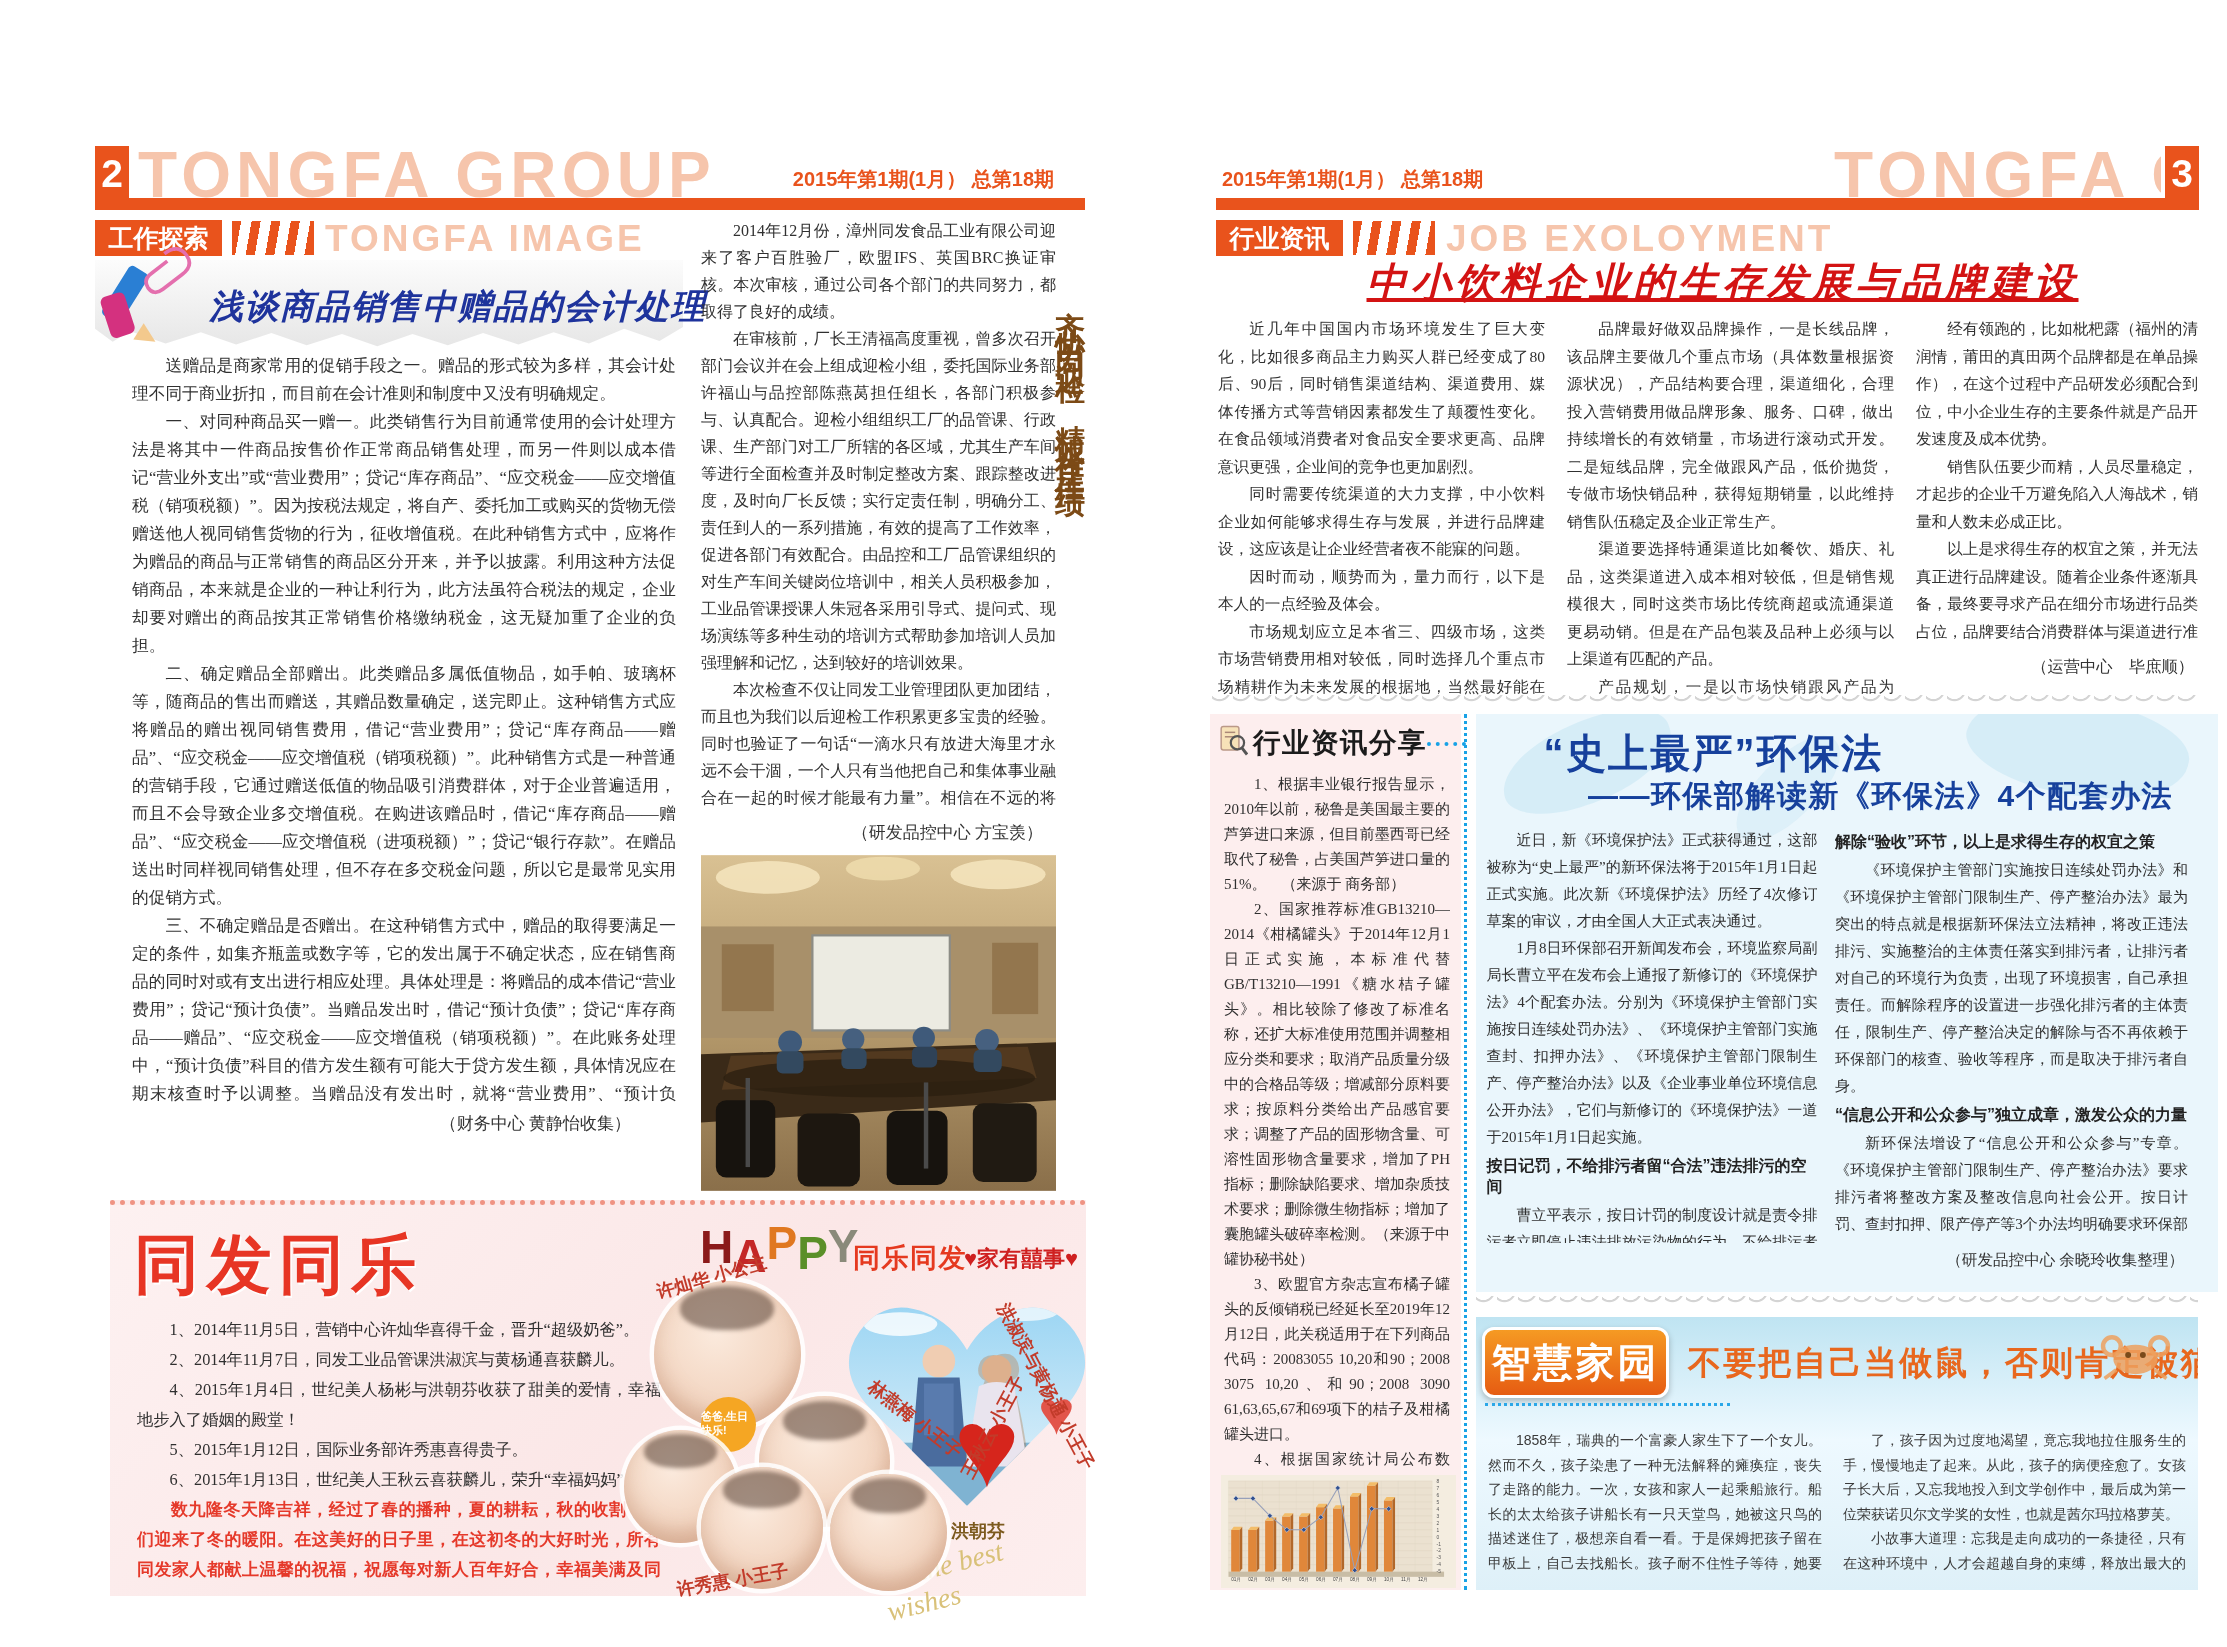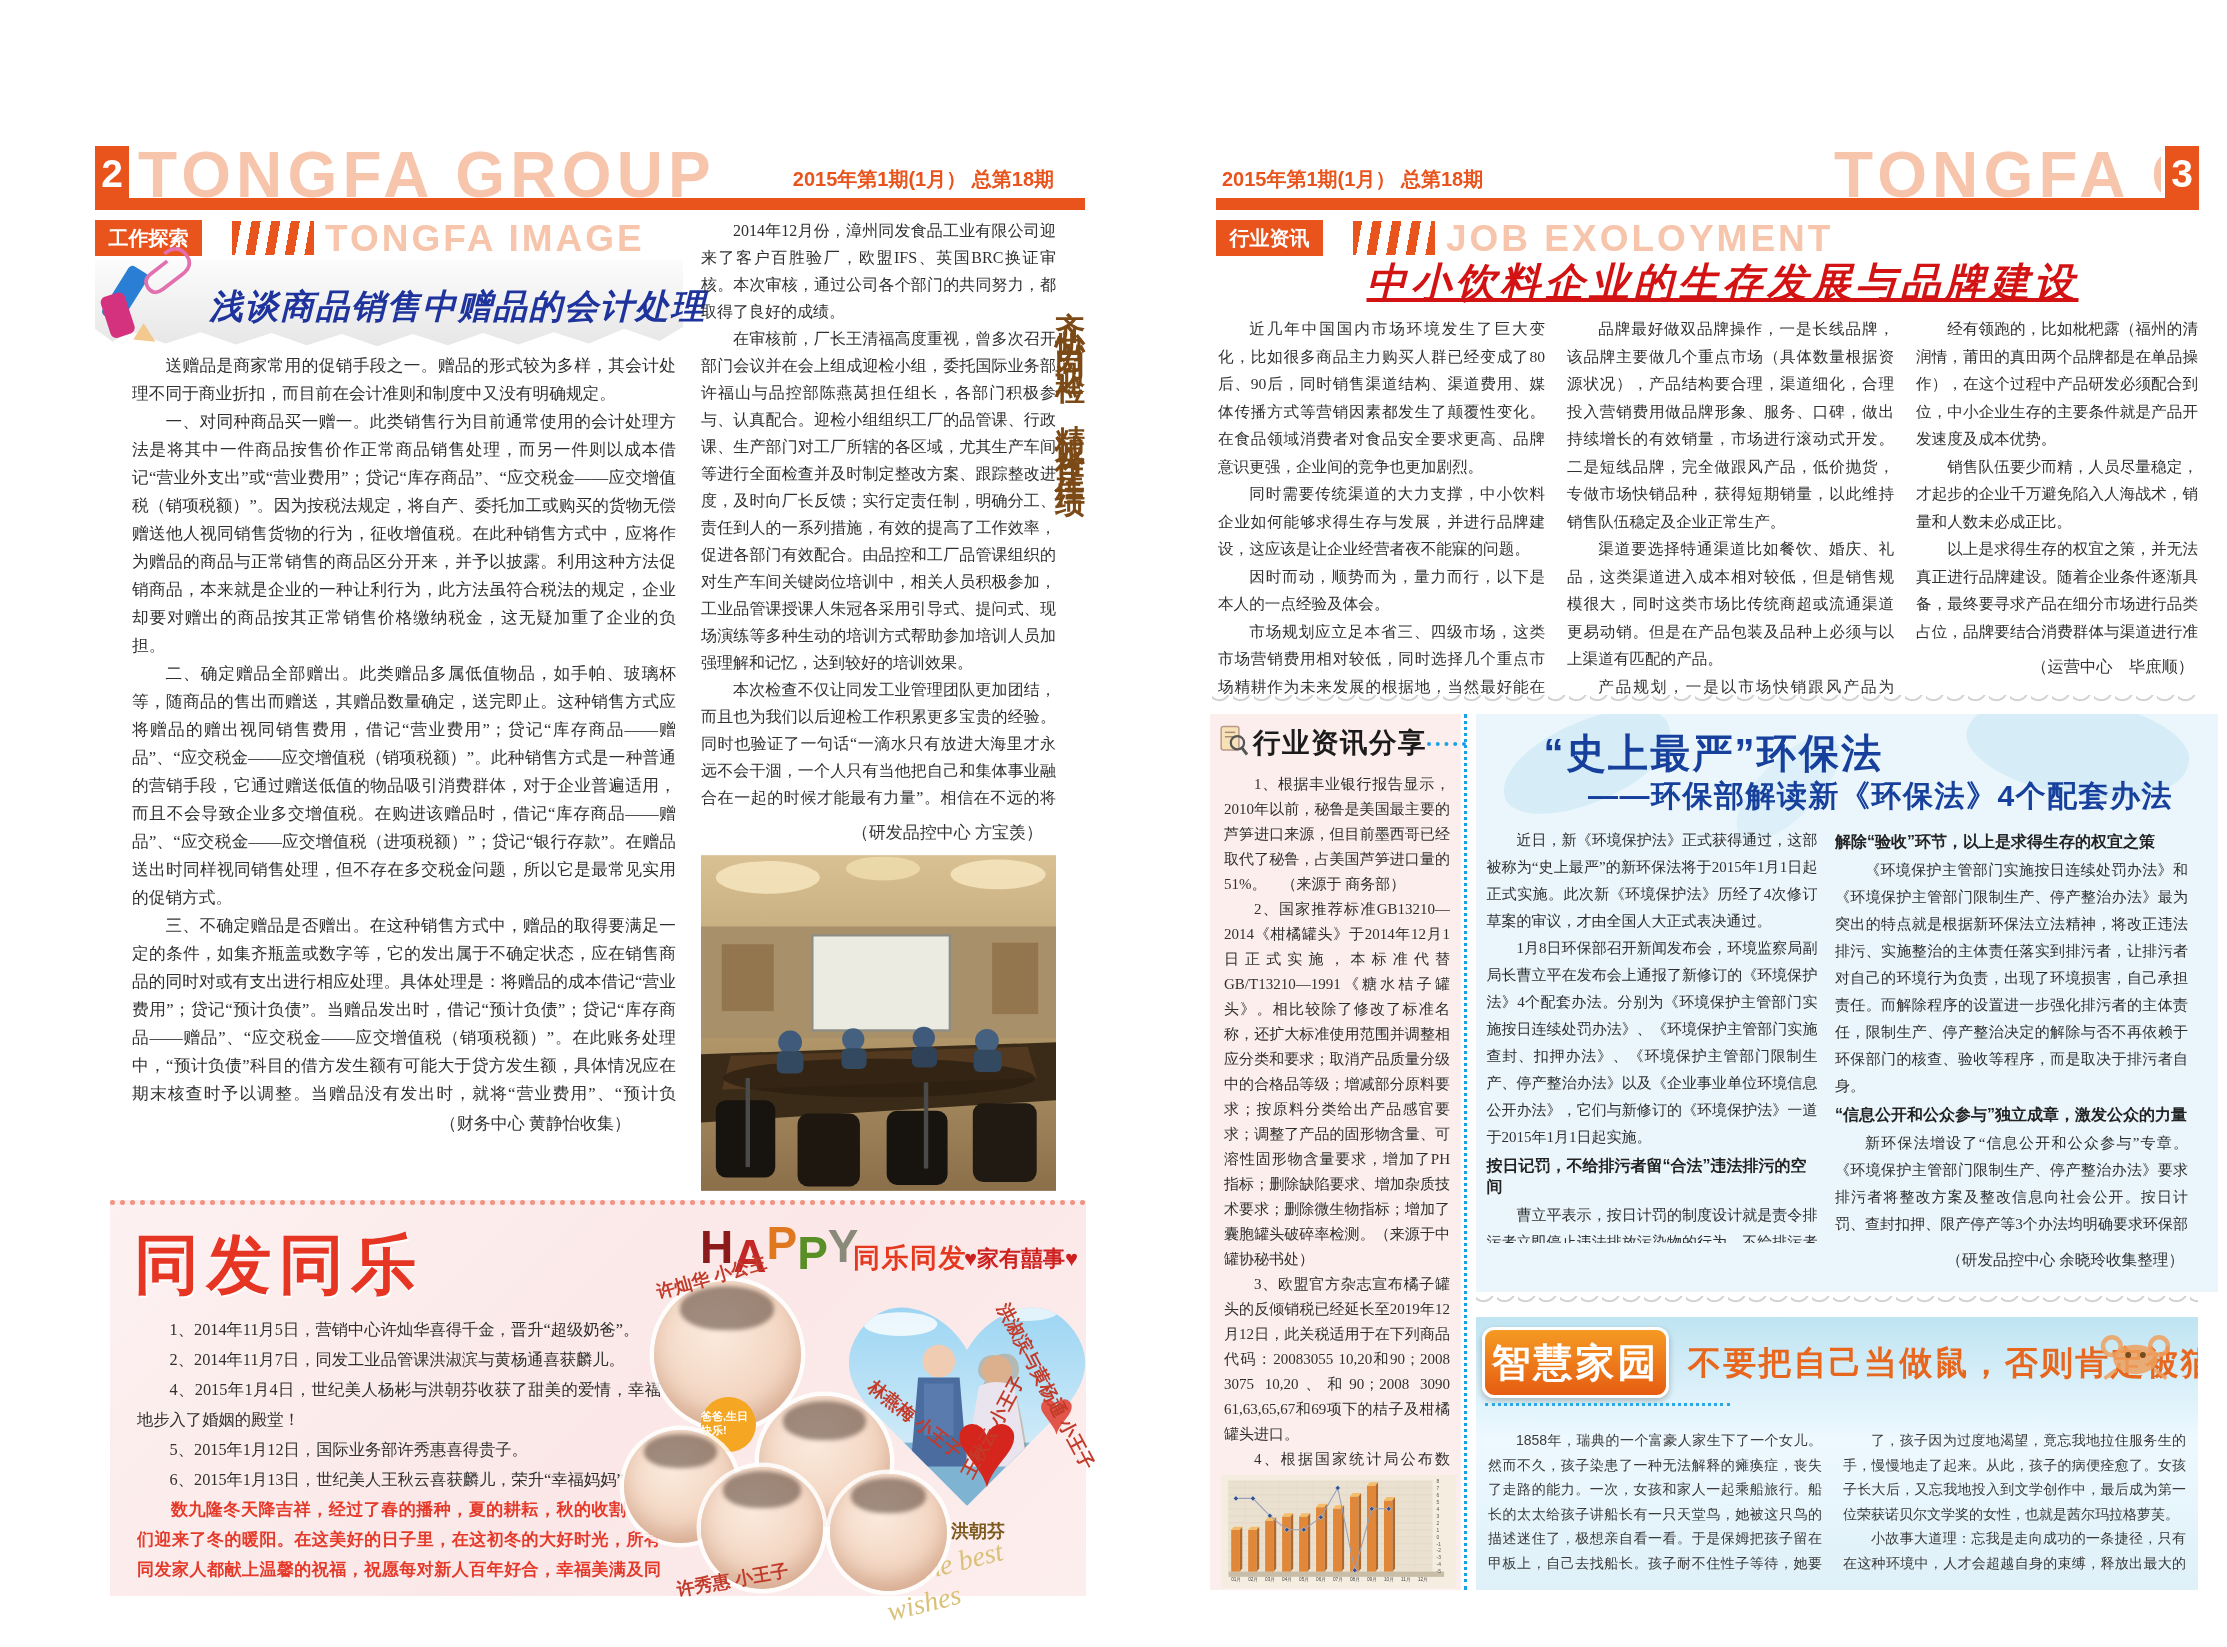--- a/index.html
+++ b/index.html
@@ -5,21 +5,21 @@
   html,body{margin:0;padding:0;background:#9e9e9e;}
   .canvas{position:relative;width:2227px;height:1648px;background:#ffffff;overflow:hidden;
           font-family:"Liberation Sans",sans-serif;color:#2f2f2f;}
   .abs{position:absolute;}
   
   .pagenum{width:34px;height:56px;background:#e9531c;color:#fff;font-weight:bold;font-size:39px;
            display:flex;align-items:center;justify-content:center;}
   .brand{font-weight:bold;font-size:64px;color:#f6c5ac;letter-spacing:5.2px;white-space:nowrap;}
   .issue{color:#e9531c;font-weight:bold;font-size:20px;white-space:nowrap;}
   .hbar{height:12px;background:#e9531c;}
-  .badge{background:#e9531c;color:#fff;font-weight:bold;font-size:20px;height:36px;line-height:36px;
+  .badge{background:#e9531c;color:#fff;font-weight:bold;font-size:25px;height:36px;line-height:36px;
          padding:0 13.4px;display:inline-block;}
   .slashes{height:34px;width:82px;background:repeating-linear-gradient(100deg,#e9531c 0 9px,rgba(0,0,0,0) 9px 19.3px);}
   .watermark{font-weight:bold;color:#f6c5ac;letter-spacing:3px;white-space:nowrap;}
   
   .torn{background:linear-gradient(#fcfcfc,#e6e6e6);
         clip-path:polygon(0 0,100% 0,100% 76%,96% 92%,90% 78%,84% 95%,78% 82%,72% 96%,66% 83%,60% 97%,54% 84%,48% 98%,42% 84%,36% 97%,30% 83%,24% 96%,18% 82%,12% 95%,6% 81%,3% 93%,0 78%);}
   .t1{font-style:italic;font-weight:bold;font-size:34px;color:#1e339c;letter-spacing:1.5px;white-space:nowrap;}
   
   .body p{margin:0;text-indent:2em;text-align:justify;color:#303030;}
   .a1 p{font-size:16.7px;line-height:28px;font-family:"Liberation Serif","DejaVu Serif",serif;margin-left:28px;}

